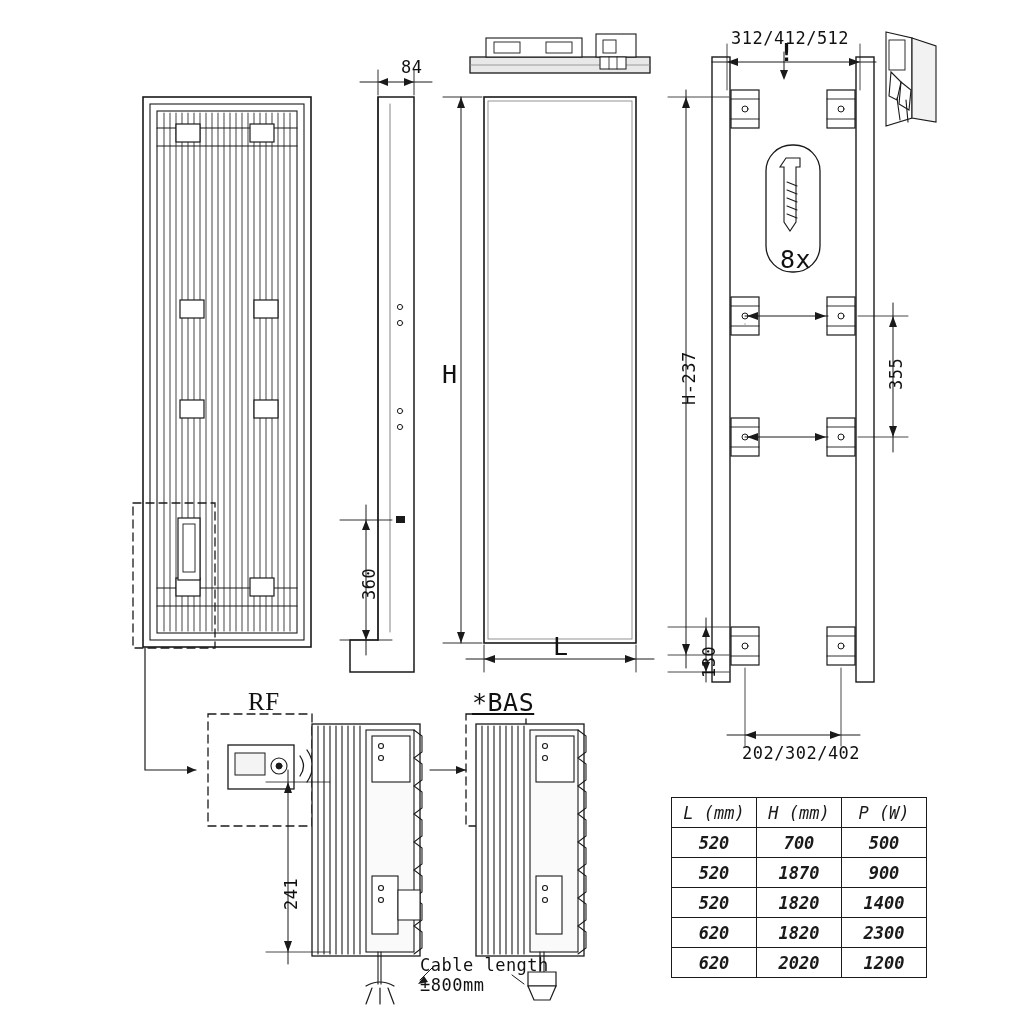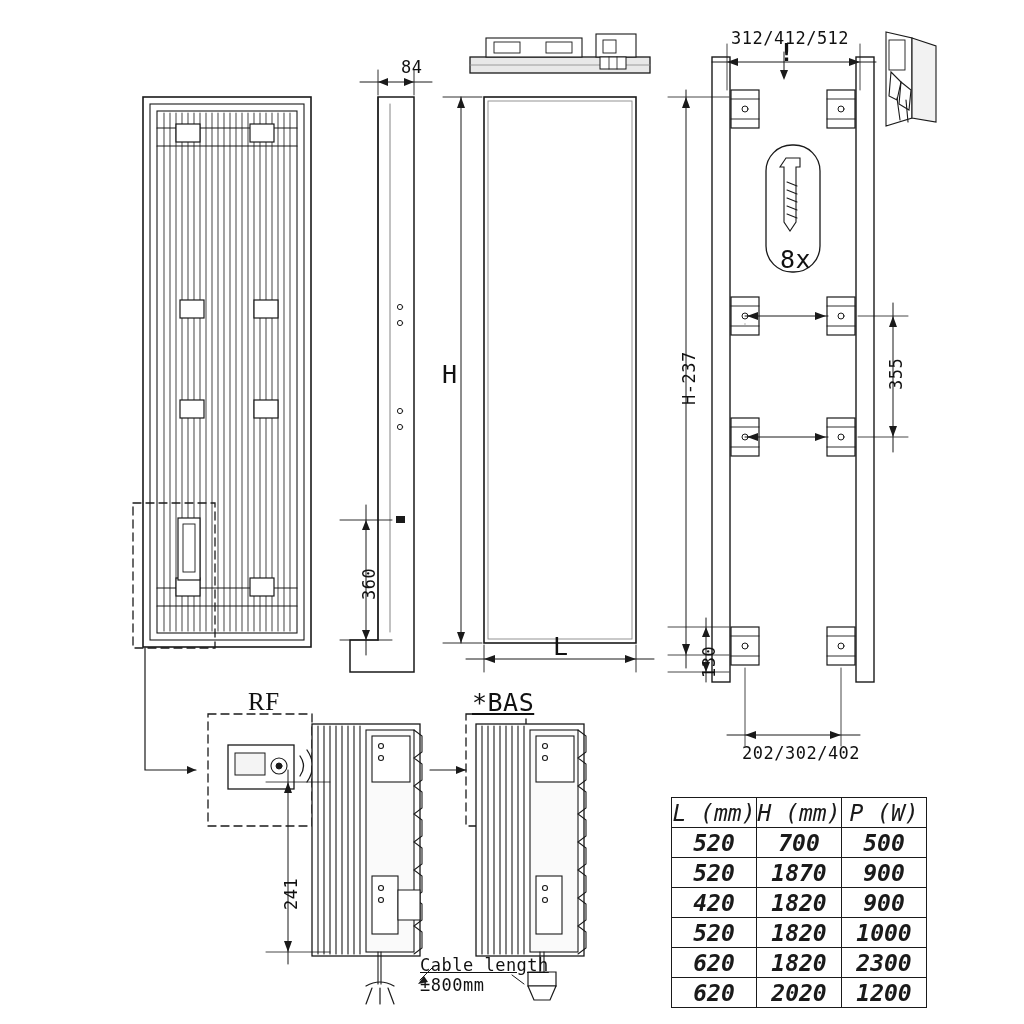--- a/index.html
+++ b/index.html
@@ -7,21 +7,21 @@
        font-family:"DejaVu Sans Mono", monospace;color:#1a1a1a;}
   .stage{position:absolute;left:0;top:0;width:1024px;height:1024px;}
   .abs{position:absolute;}
   svg{display:block;}
   .lbl{position:absolute;font-family:"DejaVu Sans Mono", monospace;
        font-size:17px;color:#111;letter-spacing:0.5px;white-space:nowrap;}
   .lbl.big{font-size:25px;}
   .rot{transform-origin:left top;}
   
   .spec{position:absolute;left:671px;top:797px;border-collapse:collapse;
-        font-family:"DejaVu Sans Mono", monospace;font-size:23px;}
+        font-family:"DejaVu Sans Mono", monospace;font-size:17px;}
   .spec td,.spec th{border:1.6px solid #1a1a1a;width:84px;height:29px;
         text-align:center;font-weight:bold;font-style:italic;padding:0;}
   .spec th{font-style:italic;font-weight:normal;}
 </style>
 </head>
 <body>
 
 <div class="stage">
 
   <svg class="abs" width="1024" height="1024" viewBox="0 0 1024 1024">
@@ -333,21 +333,21 @@
   <div class="lbl rot" style="left:281px;top:910px;transform:rotate(-90deg);">241</div>
 
   <div class="lbl big" style="left:780px;top:245px;">8x</div>
 
   <div class="lbl big" style="left:779px;top:38px;font-weight:bold;">!</div>
 
   <div class="lbl big" style="left:248px;top:688px;font-family:Liberation Serif, serif;">RF</div>
 
   <div class="lbl big" style="left:472px;top:688px;text-decoration:underline;">*BAS</div>
 
-  <div class="lbl" style="left:420px;top:955px;text-decoration:underline;">Cable length</div>
+  <div class="lbl" style="left:420px;top:955px;">Cable length</div>
   <div class="lbl" style="left:420px;top:975px;">±800mm</div>
 
   <table class="spec">
     <thead>
       <tr>
         <th>L (mm)</th>
         <th>H (mm)</th>
         <th>P (W)</th>
       </tr>
     </thead>
@@ -356,28 +356,23 @@
         <td>520</td>
         <td>700</td>
         <td>500</td>
       </tr>
       <tr>
         <td>520</td>
         <td>1870</td>
         <td>900</td>
       </tr>
       <tr>
-        <td>420</td>
-        <td>1820</td>
-        <td>900</td>
-      </tr>
-      <tr>
         <td>520</td>
         <td>1820</td>
-        <td>1000</td>
+        <td>1400</td>
       </tr>
       <tr>
         <td>620</td>
         <td>1820</td>
         <td>2300</td>
       </tr>
       <tr>
         <td>620</td>
         <td>2020</td>
         <td>1200</td>

